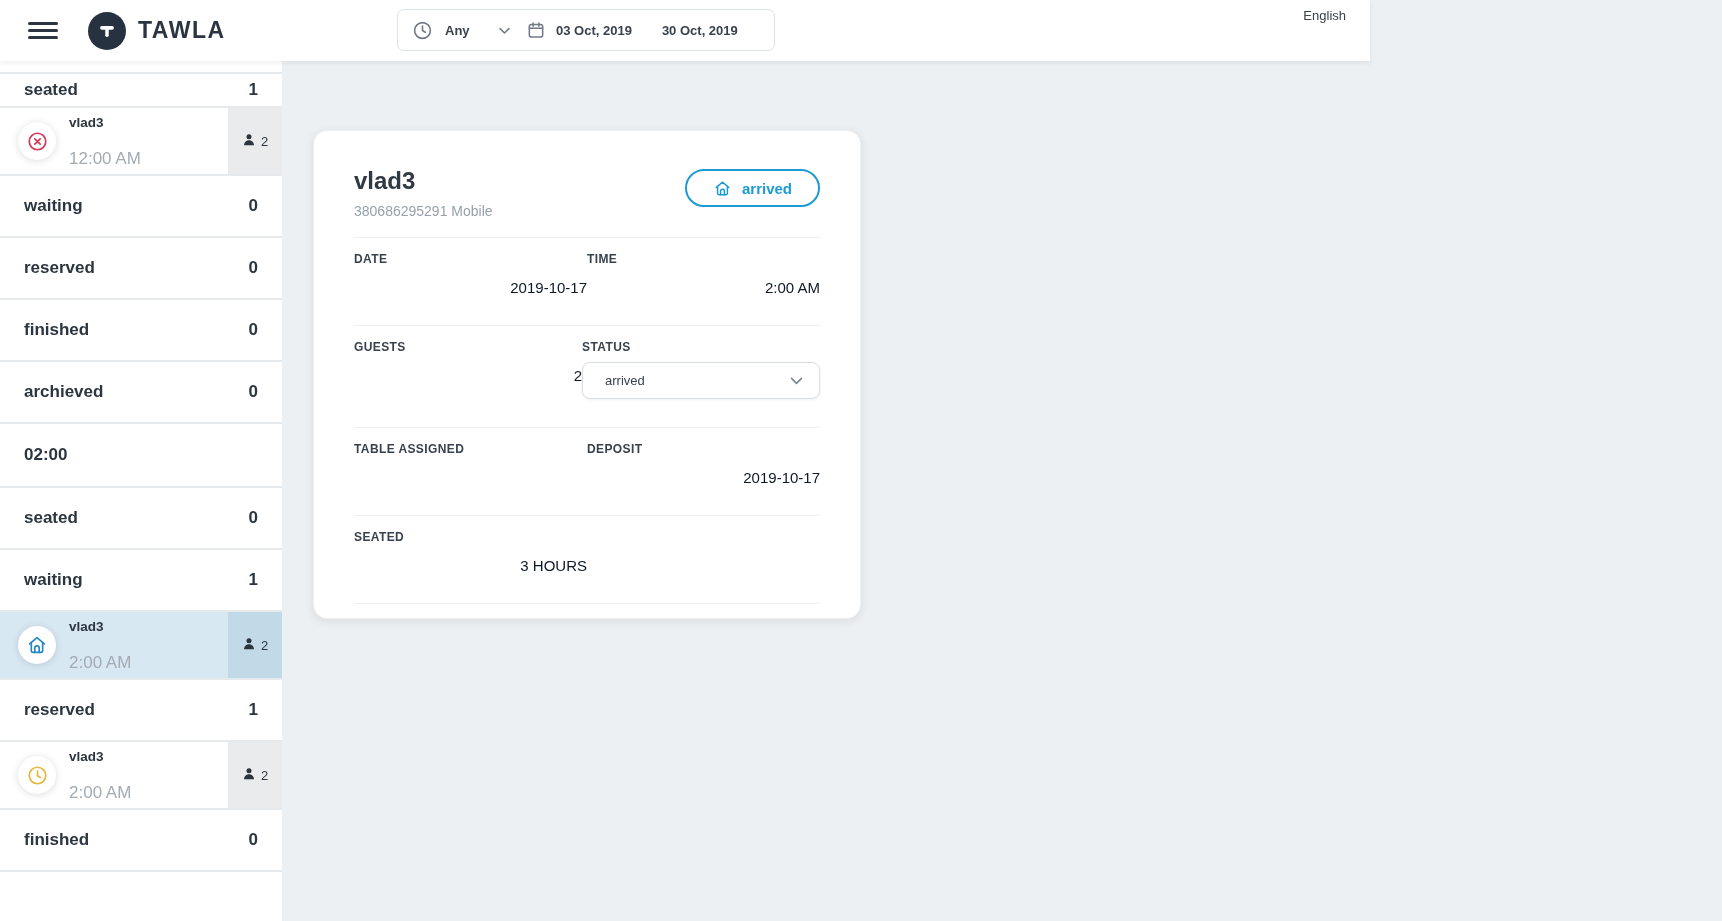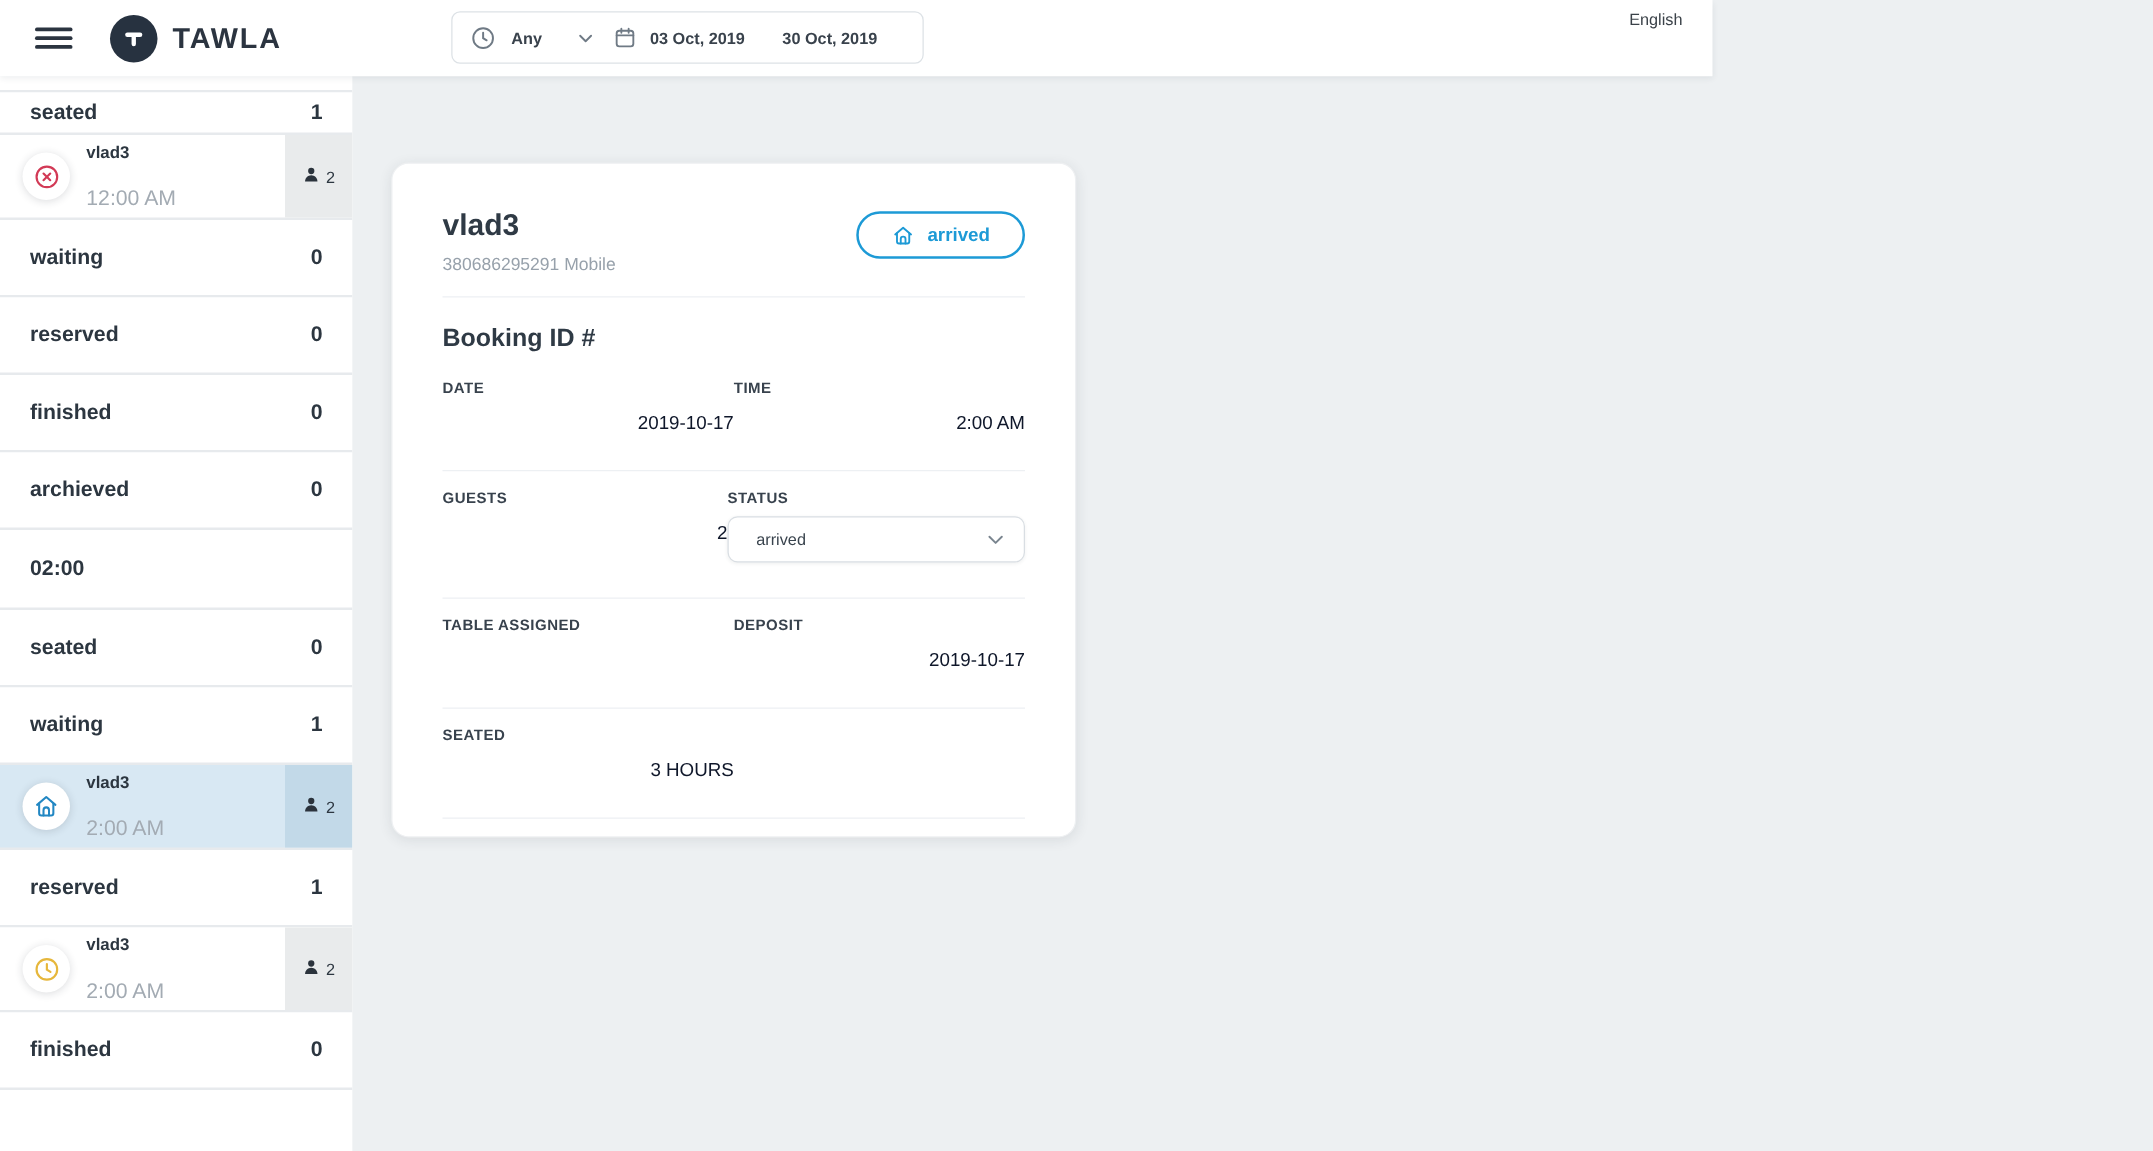--- a/index.html
+++ b/index.html
@@ -19,21 +19,21 @@
   .hamburger { width:30px; margin-left:28px; cursor:pointer; }
   .hamburger span { display:block; height:3px; background:#2b3440; border-radius:2px; margin:4px 0; }
   .brand { display:flex; align-items:center; margin-left:30px; }
   .logo-circle {
     width:38px; height:38px; border-radius:50%; background:#273240;
     display:flex; align-items:center; justify-content:center;
   }
   .brand-name { font-size:23px; font-weight:bold; letter-spacing:1.5px; color:#2b3440; margin-left:12px; }
 
   .filter-bar {
-    position:absolute; left:361px; top:9px; height:42px; width:378px;
+    position:absolute; left:397px; top:9px; height:42px; width:378px;
     background:#fff; border:1px solid #dde2e6; border-radius:7px;
     display:flex; align-items:center; padding:0 14px; cursor:pointer;
   }
   .filter-bar .ic { display:flex; align-items:center; }
   .f-time { font-size:13px; font-weight:600; color:#39424c; margin:0 0 0 12px; min-width:34px; }
   .f-chev { margin:0 14px 0 18px; }
   .f-date { font-size:13px; font-weight:600; color:#39424c; margin-left:10px; }
   .f-date2 { margin-left:30px; }
 
   .lang { position:absolute; right:24px; top:8px; font-size:13px; color:#3b4249; cursor:pointer; }
@@ -255,21 +255,20 @@
           <button class="pill">
             <svg width="19" height="19" viewBox="0 0 24 24" fill="none" stroke="#1d9ad6" stroke-width="1.9" stroke-linecap="round" stroke-linejoin="round">
               <path d="M4 10.8L12 4l8 6.8"></path>
               <path d="M5.8 9.6V18a2 2 0 0 0 2 2h8.4a2 2 0 0 0 2-2V9.6"></path>
               <path d="M9.6 20v-4.6a2.4 2.4 0 0 1 4.8 0V20"></path>
             </svg>
             <span>arrived</span>
           </button>
         </div>
 
-        <div class="sec-title">Booking ID #</div>
 
         <div class="frow">
           <div>
             <div class="flabel">DATE</div>
             <div class="fvalue">2019-10-17</div>
           </div>
           <div>
             <div class="flabel">TIME</div>
             <div class="fvalue">2:00 AM</div>
           </div>

